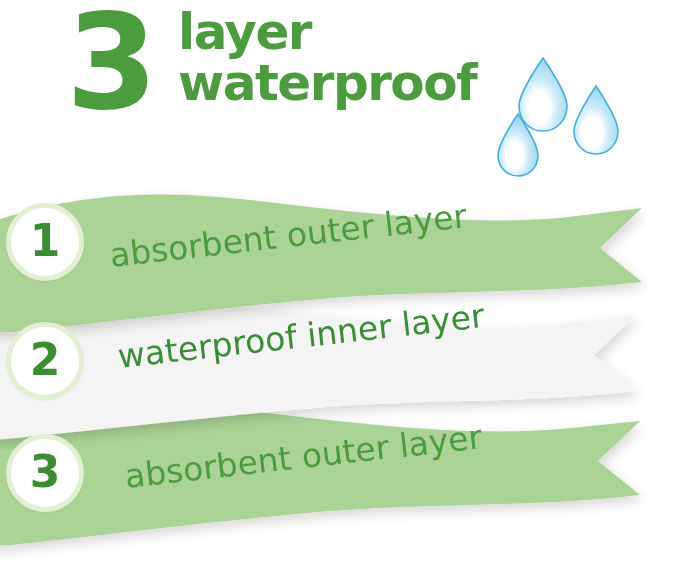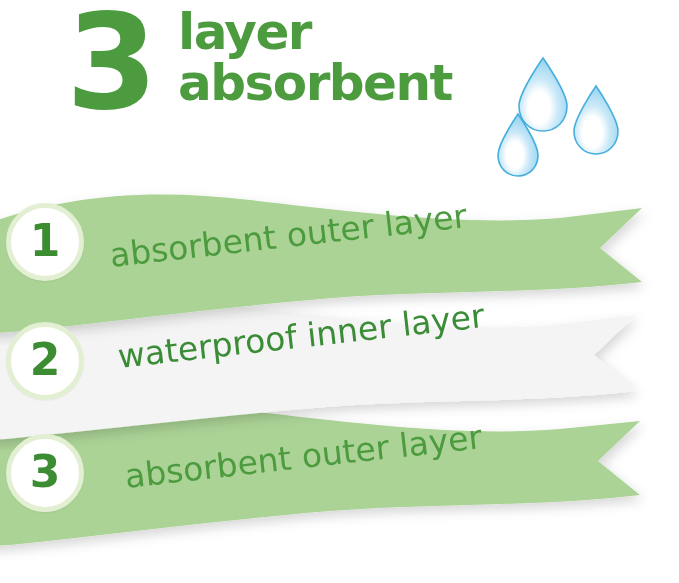--- a/index.html
+++ b/index.html
@@ -114,21 +114,21 @@
 </style>
 </head>
 <body>
 
 <div id="stage">
 
   <div id="title-block">
     <div id="big-number">3</div>
     <div id="title-words">
       <div class="title-word" id="title-line-1">layer</div>
-      <div class="title-word" id="title-line-2">absorbent</div>
+      <div class="title-word" id="title-line-2">waterproof</div>
     </div>
   </div>
 
   <div id="droplets">
     <svg width="180" height="145" viewBox="0 0 180 145" xmlns="http://www.w3.org/2000/svg">
       <defs>
         <radialGradient id="dropGrad" cx="42%" cy="68%" r="62%">
           <stop offset="0%" stop-color="#FFFFFF"></stop>
           <stop offset="36%" stop-color="#FFFFFF"></stop>
           <stop offset="62%" stop-color="#CDEAF8"></stop>

